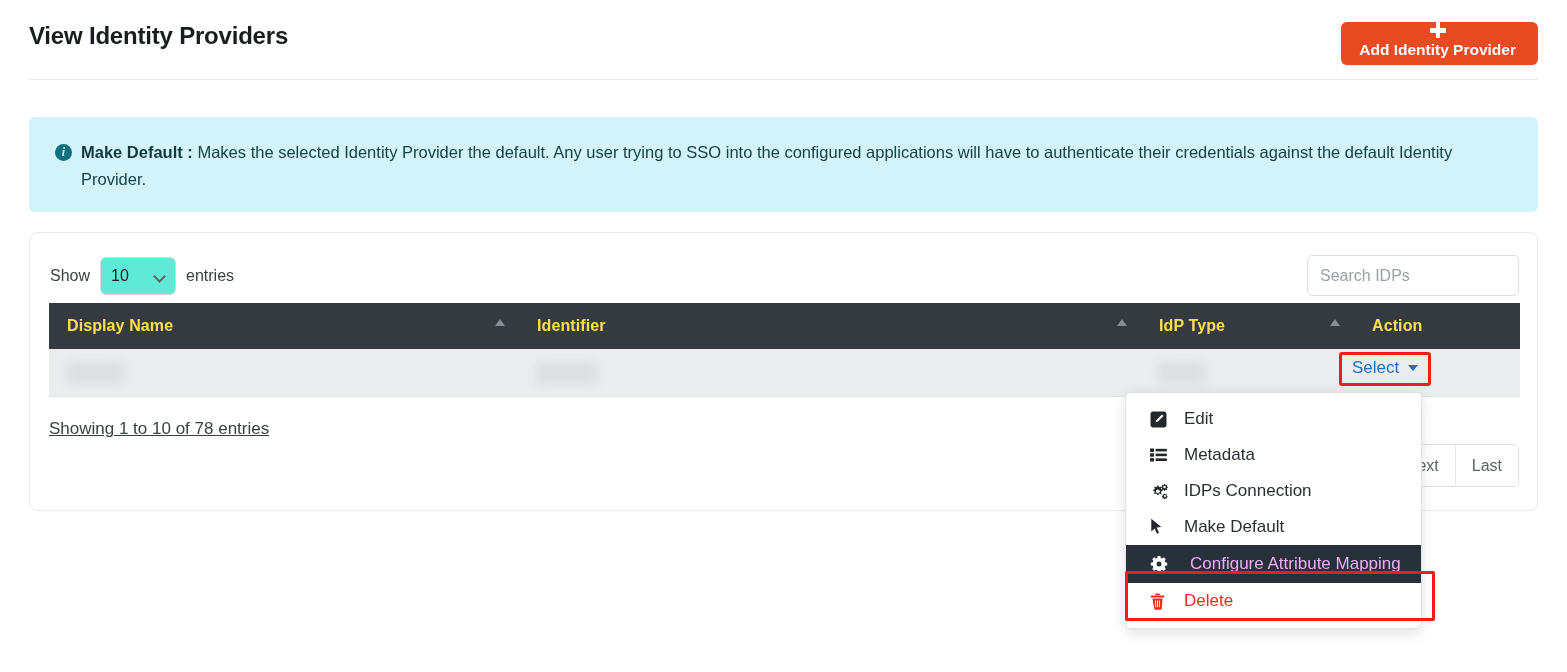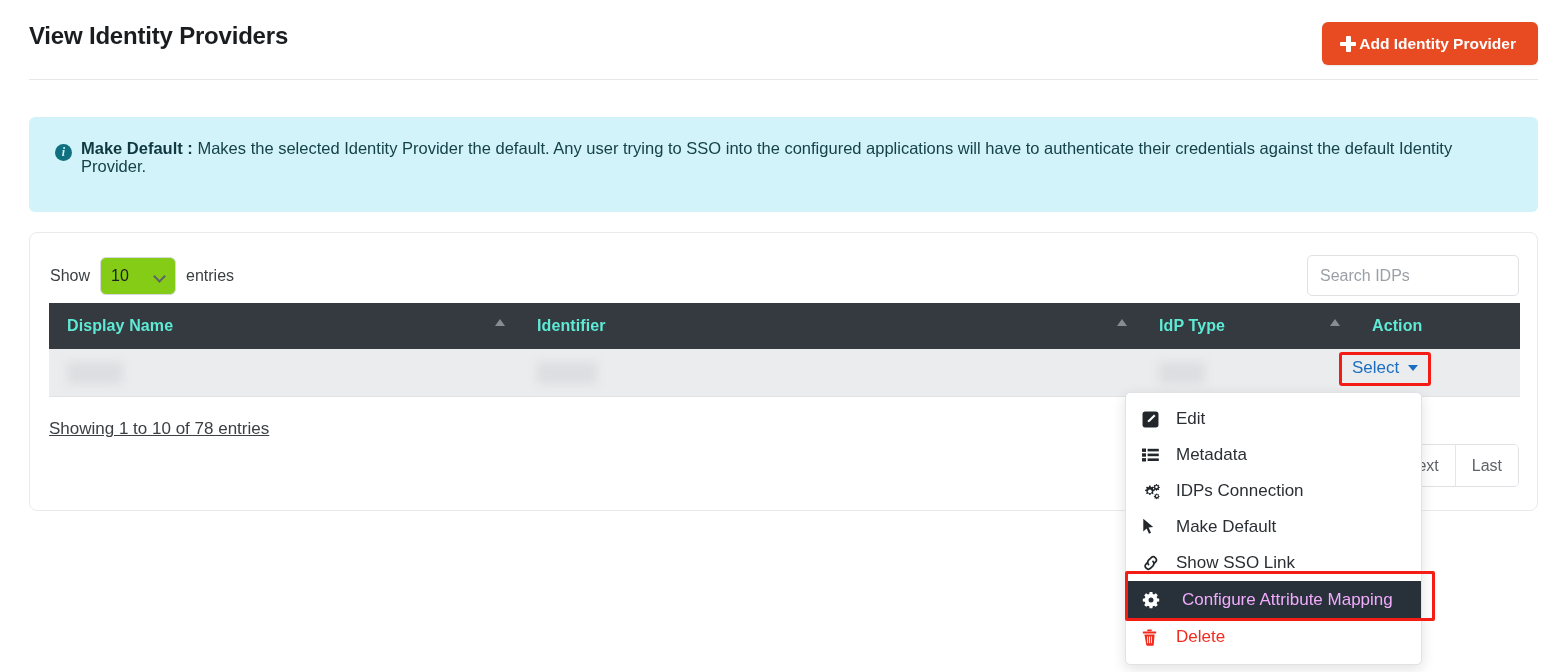--- a/index.html
+++ b/index.html
@@ -22,20 +22,21 @@
     font-size: 24px; font-weight: bold; letter-spacing: -0.2px;
     color: #1a1d20;
   }
   .add-btn {
     position: absolute; right: 29px; top: 22px;
     height: 43px; padding: 0 22px 0 18px;
     background: #e84a22; color: #fff; border: none; border-radius: 6px;
     font-size: 15.5px; font-weight: bold; font-family: "Liberation Sans", sans-serif;
     display: flex; align-items: center; gap: 3px; cursor: pointer;
     box-shadow: 0 1px 2px rgba(0,0,0,.10);
+    flex-direction: column;
   }
   .plus-icon { position: relative; width: 16px; height: 16px; display:inline-block; }
   .plus-icon::before, .plus-icon::after {
     content: ""; position: absolute; background: #fff; border-radius: 1px;
   }
   .plus-icon::before { left: 6px; top: 0; width: 4.5px; height: 16px; }
   .plus-icon::after  { left: 0; top: 6px; width: 16px; height: 4.5px; }
 
   .header-rule {
     position: absolute; left: 29px; top: 79px; width: 1509px; height: 1px;
@@ -51,60 +52,60 @@
   .info-row { display: flex; align-items: flex-start; gap: 0; }
   .info-icon {
     flex: none; width: 17px; height: 17px; border-radius: 50%;
     background: #11707f; color: #d2f3f9;
     font-size: 12px; font-weight: bold; font-style: italic;
     line-height: 17px; text-align: center;
     margin-top: 5px; margin-right: 9px;
     font-family: "Liberation Serif", serif;
   }
   .info-text {
-    font-size: 16.5px; line-height: 18px; color: #16424a;
+    font-size: 16.5px; line-height: 27px; color: #16424a;
   }
   .info-text .lead { font-weight: bold; color: #0f3840; }
 
   
   .card {
     position: absolute; left: 29px; top: 232px; width: 1509px; height: 279px;
     background: #fff; border: 1px solid #e8eaed; border-radius: 8px;
   }
   .card-top {
     position: relative; height: 70px;
   }
   .show-entries {
     position: absolute; left: 20px; top: 24px;
     display: flex; align-items: center; gap: 10px;
     font-size: 16px; color: #3c4043;
   }
   .len-select {
     position: relative; width: 76px; height: 38px;
-    border: 1px solid #d7dadd; border-radius: 6px; background: #84cc16;
+    border: 1px solid #d7dadd; border-radius: 6px; background: #5eead4;
     display: flex; align-items: center; padding: 0 10px;
     font-size: 16px; color: #202124; cursor: pointer;
   }
   .len-select .chev {
     position: absolute; right: 11px; top: 14px;
     width: 9px; height: 9px; border-right: 2px solid #5f6368; border-bottom: 2px solid #5f6368;
     transform: rotate(45deg);
   }
   .search-box {
     position: absolute; right: 18px; top: 22px;
     width: 212px; height: 41px; border: 1px solid #dfe1e4; border-radius: 5px;
     background: #fff; padding: 0 12px; font-size: 16px; color: #202124;
     font-family: "Liberation Sans", sans-serif;
   }
   .search-box::placeholder { color: #9aa0a6; }
 
   
   .tbl { position: absolute; left: 19px; top: 70px; width: 1471px; }
   .thead {
-    position: relative; height: 46px; background: #343a40; color: #5eead4;
+    position: relative; height: 46px; background: #343a40; color: #fde047;
     display: flex; align-items: center;
   }
   .th {
     position: relative; height: 46px; display: flex; align-items: center;
     font-size: 16px; font-weight: bold; letter-spacing: .1px;
     cursor: pointer; padding-left: 18px;
   }
   .th.c1 { width: 470px; }
   .th.c2 { width: 622px; }
   .th.c3 { width: 213px; }
@@ -173,21 +174,21 @@
 
   
   .dropdown {
     position: absolute; left: 1125px; top: 392px; width: 297px;
     background: #fff; border: 1px solid #e0e2e5; border-radius: 5px;
     box-shadow: 0 4px 14px rgba(0,0,0,.12);
     padding: 8px 0 9px 0; z-index: 40;
   }
   .dd-item {
     position: relative; height: 36px; display: flex; align-items: center;
-    padding-left: 16px; font-size: 17px; color: #2b2f33; cursor: pointer;
+    padding-left: 24px; font-size: 17px; color: #2b2f33; cursor: pointer;
   }
   .dd-icon {
     width: 22px; margin-right: 12px; display: flex; align-items: center; justify-content: flex-start;
     flex: none;
   }
   .dd-item.highlighted {
     background: #28313a; color: #f0abfc; font-weight: normal; height: 38px; gap: 6px;
   }
   .dd-item.danger { color: #f22b1f; }
   .hl-box {
@@ -326,31 +327,20 @@
 
     <div class="dd-item">
       <span class="dd-icon">
         <svg width="14" height="18" viewBox="0 0 14 18">
             <path d="M1.3 0.8 L11.2 9.0 L6.6 9.4 L9.0 14.8 L7.0 15.8 L4.6 10.4 L1.3 13.4 Z" fill="#23272b"></path>
           </svg>
       </span>
       <span>Make Default</span>
     </div>
 
-    <div class="dd-item">
-      <span class="dd-icon">
-        <svg width="18" height="16" viewBox="0 0 18 16">
-          <g stroke="#23272b" stroke-width="1.7" fill="none" stroke-linecap="round">
-            <path d="M6.6 9.6 a3.1 3.1 0 0 1 0-4.4 L9.0 2.8 a3.1 3.1 0 0 1 4.4 4.4 L12.2 8.4"></path>
-            <path d="M11.0 6.4 a3.1 3.1 0 0 1 0 4.4 L8.6 13.2 a3.1 3.1 0 0 1-4.4-4.4 L5.4 7.6"></path>
-          </g>
-        </svg>
-      </span>
-      <span>Show SSO Link</span>
-    </div>
 
     <div class="dd-item highlighted">
       <span class="dd-icon">
         <svg width="18" height="18" viewBox="0 0 18 18">
           <path d="M7.6 0.9 h2.8 l.35 2.0 1.35.56 1.7-1.15 1.98 1.98-1.15 1.7 .56 1.35 2.0.35 v2.8 l-2.0.35-.56 1.35 1.15 1.7-1.98 1.98-1.7-1.15-1.35.56-.35 2.0 h-2.8 l-.35-2.0-1.35-.56-1.7 1.15-1.98-1.98 1.15-1.7-.56-1.35-2.0-.35 v-2.8 l2.0-.35 .56-1.35-1.15-1.7 1.98-1.98 1.7 1.15 1.35-.56z" fill="#ffffff"></path>
           <circle cx="9" cy="9" r="2.5" fill="#28313a"></circle>
         </svg>
       </span>
       <span>Configure Attribute Mapping</span>
     </div>

